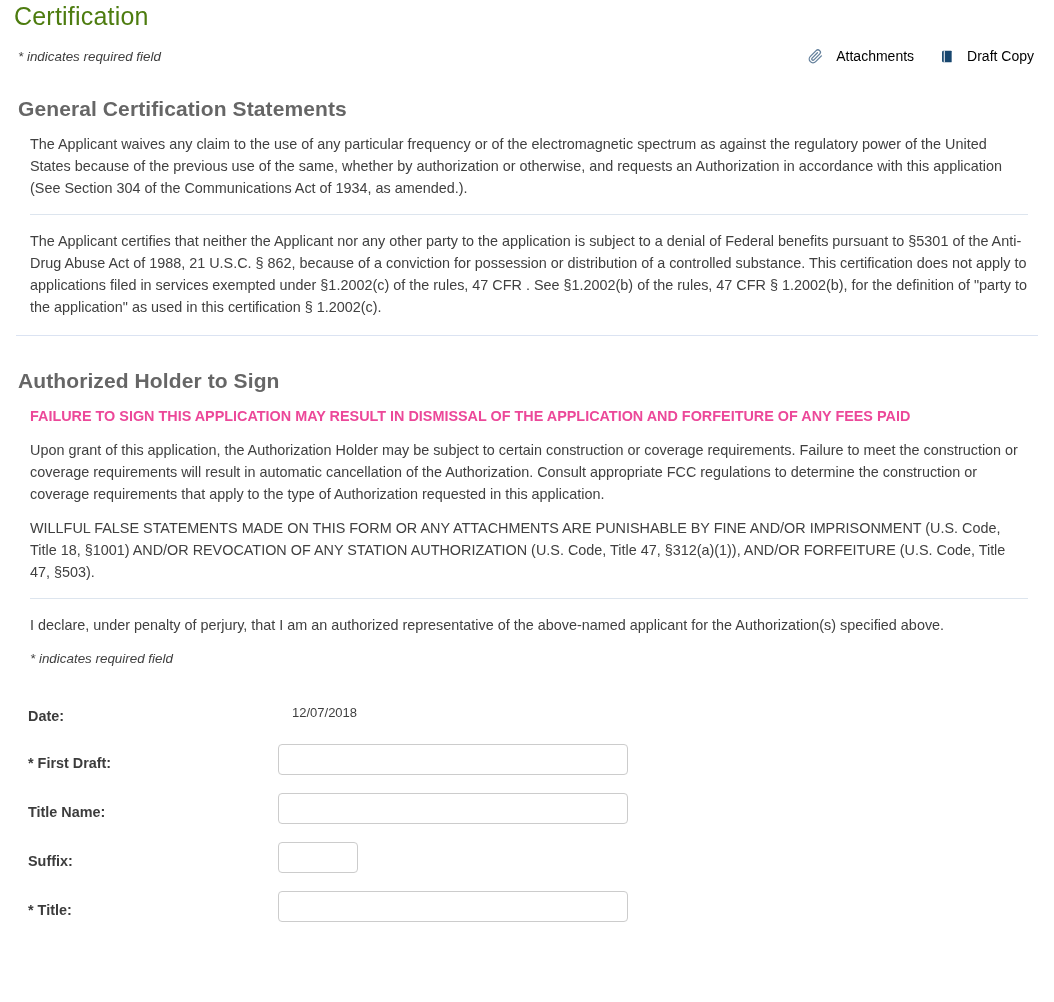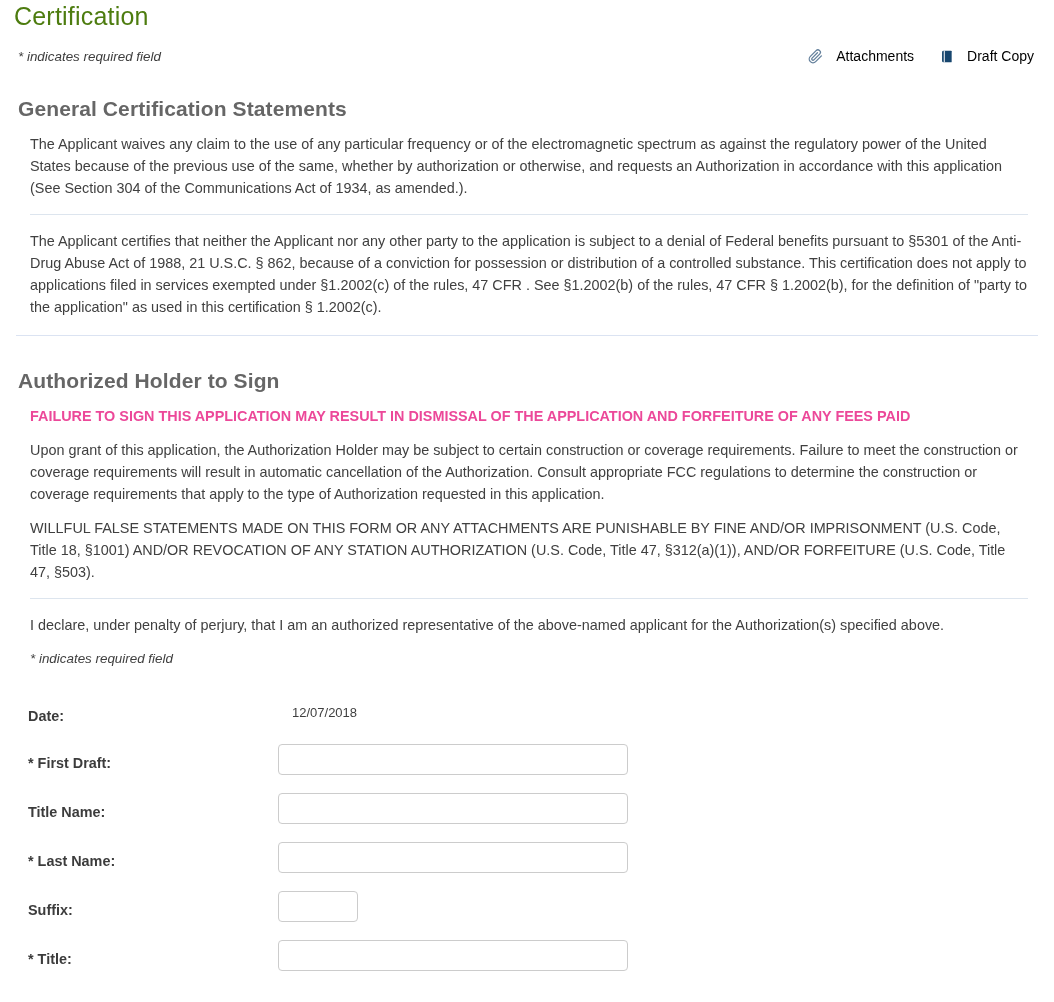--- a/index.html
+++ b/index.html
@@ -171,36 +171,30 @@
       </div>
     </div>
 
     <div class="form-row">
       <span class="form-label">Title Name:</span>
       <div class="form-control">
         <input type="text" class="text-input" value="" style="">
       </div>
     </div>
 
-    <div class="form-row">
-      <span class="form-label">* Last Name:</span>
+
+    <div class="form-row">
+      <span class="form-label">Suffix:</span>
+      <div class="form-control">
+        <input type="text" class="text-input suffix-input" value="" style="">
+      </div>
+    </div>
+
+    <div class="form-row">
+      <span class="form-label">* Title:</span>
       <div class="form-control">
         <input type="text" class="text-input" value="" style="">
       </div>
     </div>
 
-    <div class="form-row">
-      <span class="form-label">Suffix:</span>
-      <div class="form-control">
-        <input type="text" class="text-input suffix-input" value="" style="">
-      </div>
-    </div>
-
-    <div class="form-row">
-      <span class="form-label">* Title:</span>
-      <div class="form-control">
-        <input type="text" class="text-input" value="" style="">
-      </div>
-    </div>
-
   </div>
 
 </div>
 
 </body></html>

